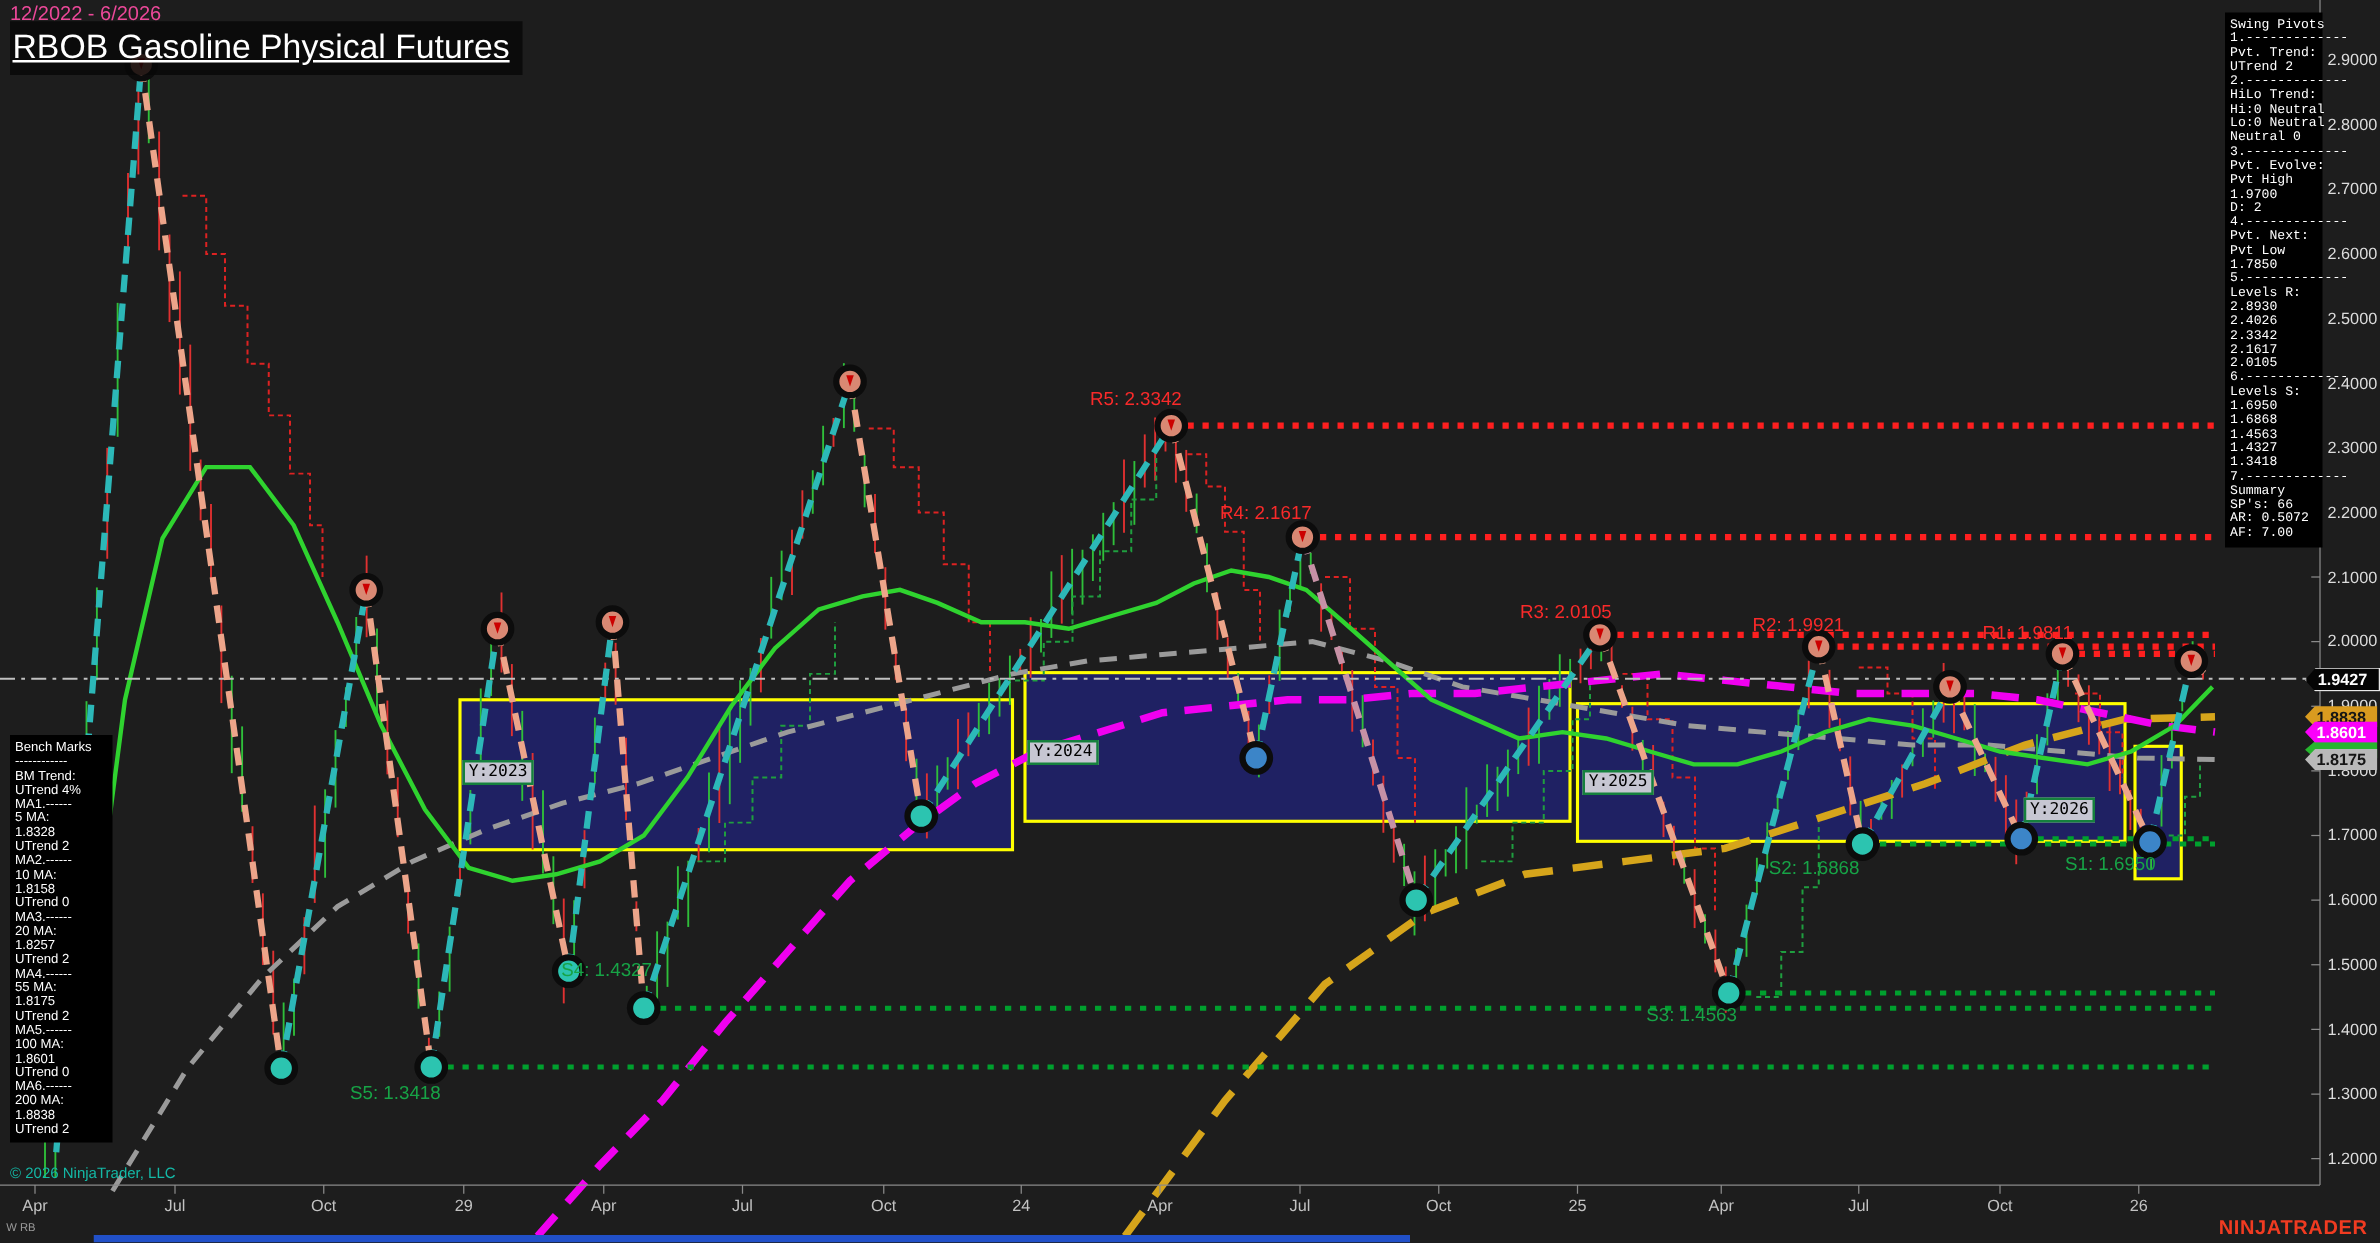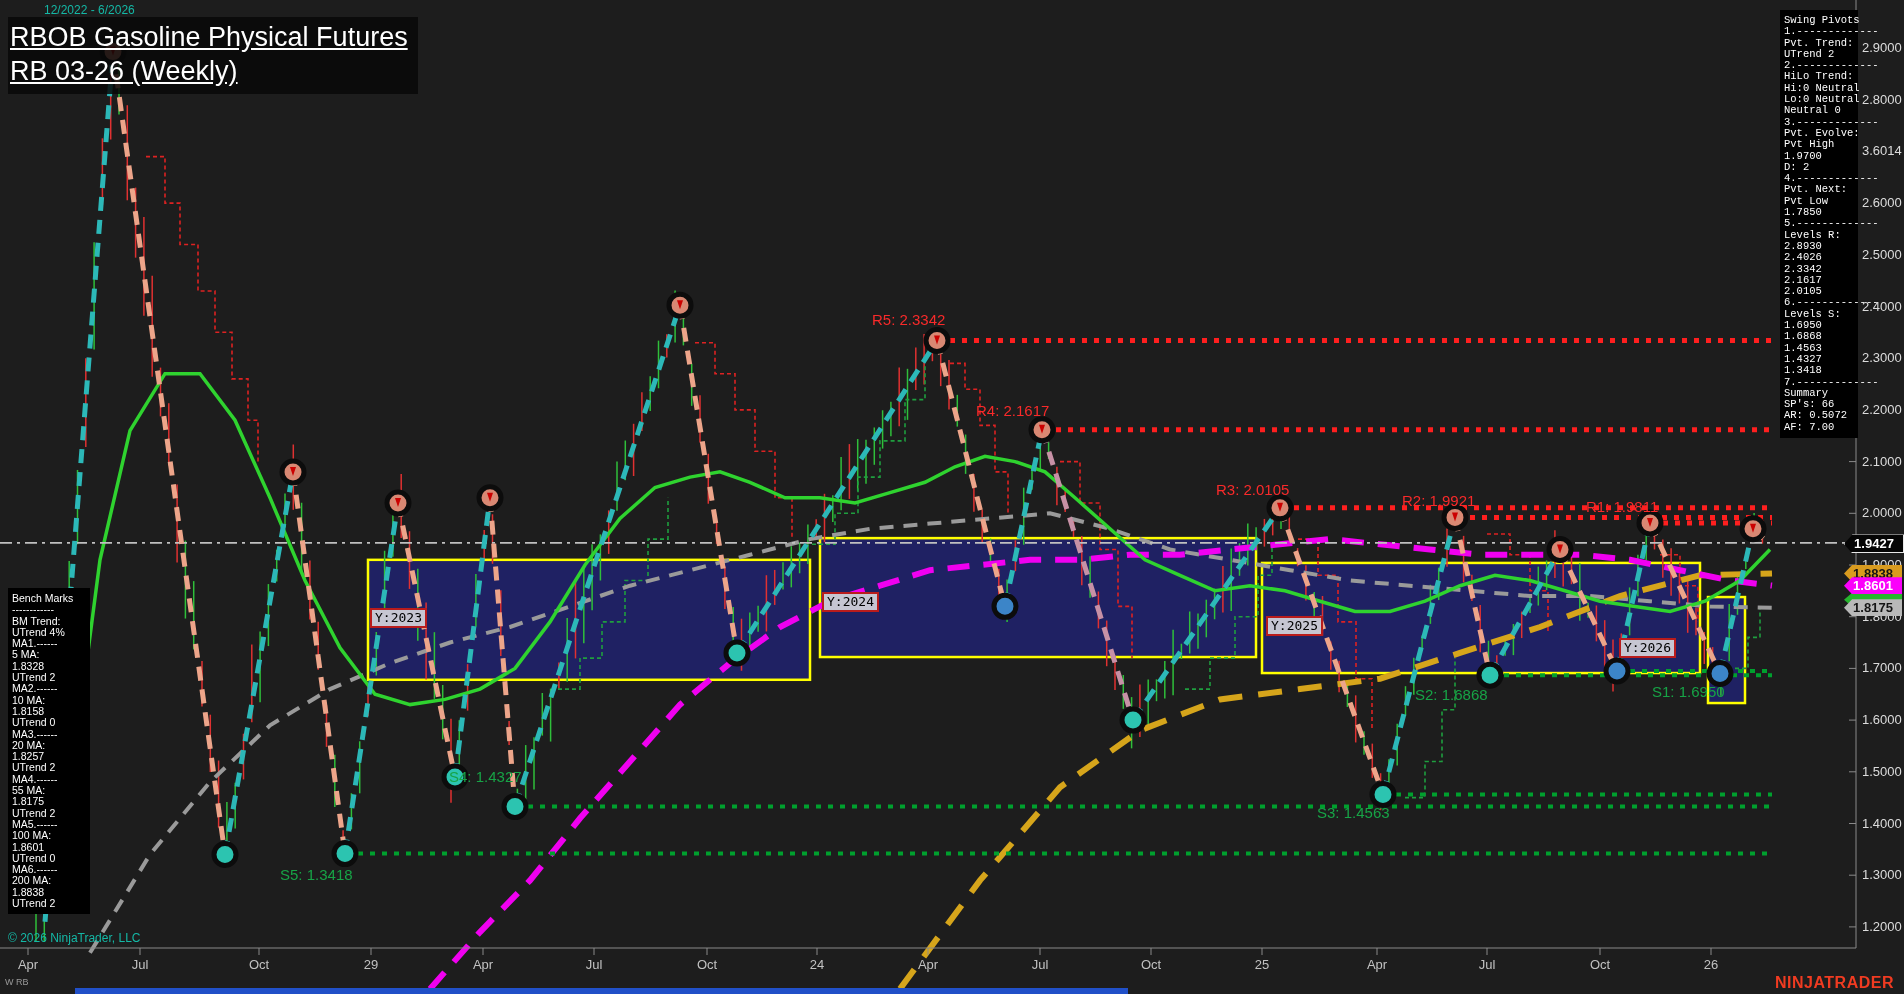--- a/index.html
+++ b/index.html
@@ -1,29 +1,29 @@
 <!DOCTYPE html>
 <html><head>
 <meta charset="utf-8">
 <style>
   html,body{margin:0;padding:0;background:#1d1d1d;width:1904px;height:994px;overflow:hidden;
             font-family:"Liberation Sans",sans-serif;}
   .abs{position:absolute;}
   #stage{position:relative;width:1904px;height:994px;background:#1d1d1d;}
   #plot{position:absolute;left:0;top:0;}
-  .period{left:8px;top:3px;font-size:12px;color:#14b8a6;margin-left:36px;}
+  .period{left:8px;top:3px;font-size:16px;color:#ec4899;}
   .title{left:8px;top:17px;background:rgba(8,8,8,.86);color:#fff;font-size:27px;line-height:34px;
          padding:3px 10px 6px 2px;white-space:nowrap;text-decoration:underline;}
   .panel{background:#000;color:#fff;font-size:10.5px;line-height:11.3px;padding:5px 4px;white-space:nowrap;}
   #bench{left:8px;top:588px;width:74px;}
   #swing{left:1780px;top:10px;width:70px;font-family:Liberation Mono, monospace;}
   .lvl{font-size:15px;white-space:nowrap;}
   .lvl.r{color:#f92a2a;}
   .lvl.s{color:#17a346;}
-  .ychip{background:#c6c6d2;border:2px solid #b91c1c;color:#000;
+  .ychip{background:#c6c6d2;border:2px solid #15803d;color:#000;
          font-family:"DejaVu Sans Mono",monospace;font-size:13px;padding:0 3px;line-height:16px;}
   .pmchip{left:1844px;width:58px;height:17px;font-size:13px;font-weight:bold;line-height:17px;
           text-align:center;clip-path:polygon(0 50%,14% 0,100% 0,100% 100%,14% 100%);}
   .ylab{left:1862px;font-size:13px;color:#dcdcdc;}
   .xlab{top:957px;width:60px;margin-left:-30px;text-align:center;font-size:13px;color:#c2c2c2;}
   .copyright{left:8px;top:931px;font-size:12px;color:#14b8a6;}
   .wrb{left:5px;top:977px;font-size:9px;color:#999;text-align:center;}
   .brand{right:10px;top:974px;font-size:16px;font-weight:bold;letter-spacing:.5px;color:#f03b21;}
   .bluebar{left:75px;top:988px;width:1053px;height:6px;background:#2150c8;}
 </style>
@@ -364,21 +364,20 @@
       <line x1="1151" x2="1151" y1="948" y2="955" stroke="#8a8a8a" stroke-width="1"></line>
       <line x1="1262" x2="1262" y1="948" y2="955" stroke="#8a8a8a" stroke-width="1"></line>
       <line x1="1377" x2="1377" y1="948" y2="955" stroke="#8a8a8a" stroke-width="1"></line>
       <line x1="1487" x2="1487" y1="948" y2="955" stroke="#8a8a8a" stroke-width="1"></line>
       <line x1="1600" x2="1600" y1="948" y2="955" stroke="#8a8a8a" stroke-width="1"></line>
       <line x1="1711" x2="1711" y1="948" y2="955" stroke="#8a8a8a" stroke-width="1"></line>
     </svg>
   <div class="abs period">12/2022 - 6/2026</div>
   <div class="abs title">
     <div>RBOB Gasoline Physical Futures</div>
-    <div>RB 03-26 (Weekly)</div>
   </div>
   <div class="abs panel" id="bench">
       <div>Bench Marks</div>
       <div>------------</div>
       <div>BM Trend:</div>
       <div>UTrend 4%</div>
       <div>MA1.------</div>
       <div>5 MA:</div>
       <div>1.8328</div>
       <div>UTrend 2</div>
@@ -438,21 +437,21 @@
       <div>1.3418</div>
       <div>7.-------------</div>
       <div>Summary</div>
       <div>SP's: 66</div>
       <div>AR: 0.5072</div>
       <div>AF: 7.00</div>
     </div>
   <div id="overlays">
       <div class="abs ylab" style="top:40px">2.9000</div>
       <div class="abs ylab" style="top:91.70000000000005px">2.8000</div>
-      <div class="abs ylab" style="top:143.39999999999986px">3.6014</div>
+      <div class="abs ylab" style="top:143.39999999999986px">2.7000</div>
       <div class="abs ylab" style="top:195.0999999999999px">2.6000</div>
       <div class="abs ylab" style="top:246.79999999999995px">2.5000</div>
       <div class="abs ylab" style="top:298.5px">2.4000</div>
       <div class="abs ylab" style="top:350.20000000000005px">2.3000</div>
       <div class="abs ylab" style="top:401.89999999999986px">2.2000</div>
       <div class="abs ylab" style="top:453.5999999999999px">2.1000</div>
       <div class="abs ylab" style="top:505.29999999999995px">2.0000</div>
       <div class="abs ylab" style="top:557px">1.9000</div>
       <div class="abs ylab" style="top:608.6999999999999px">1.8000</div>
       <div class="abs ylab" style="top:660.4px">1.7000</div>

